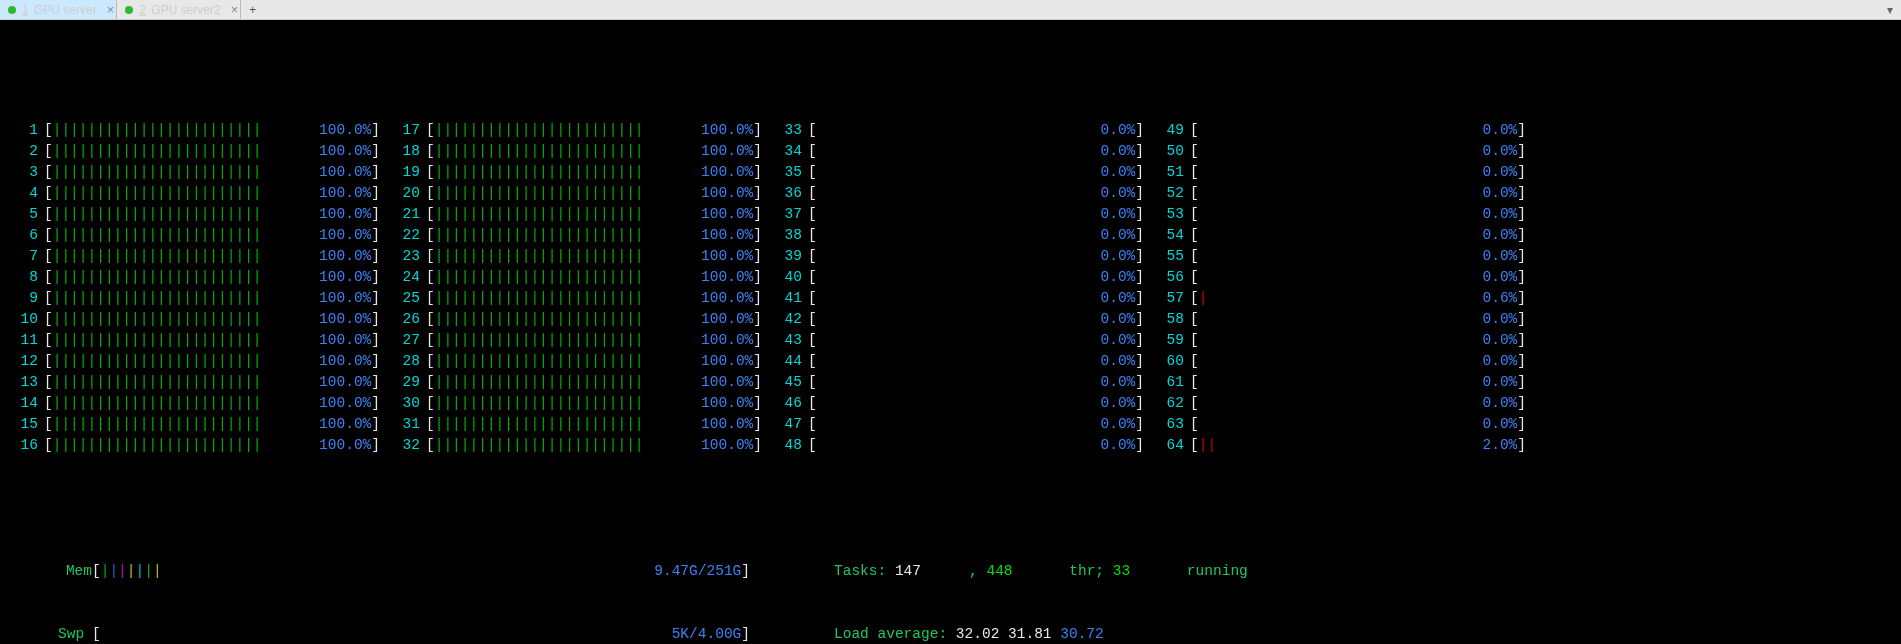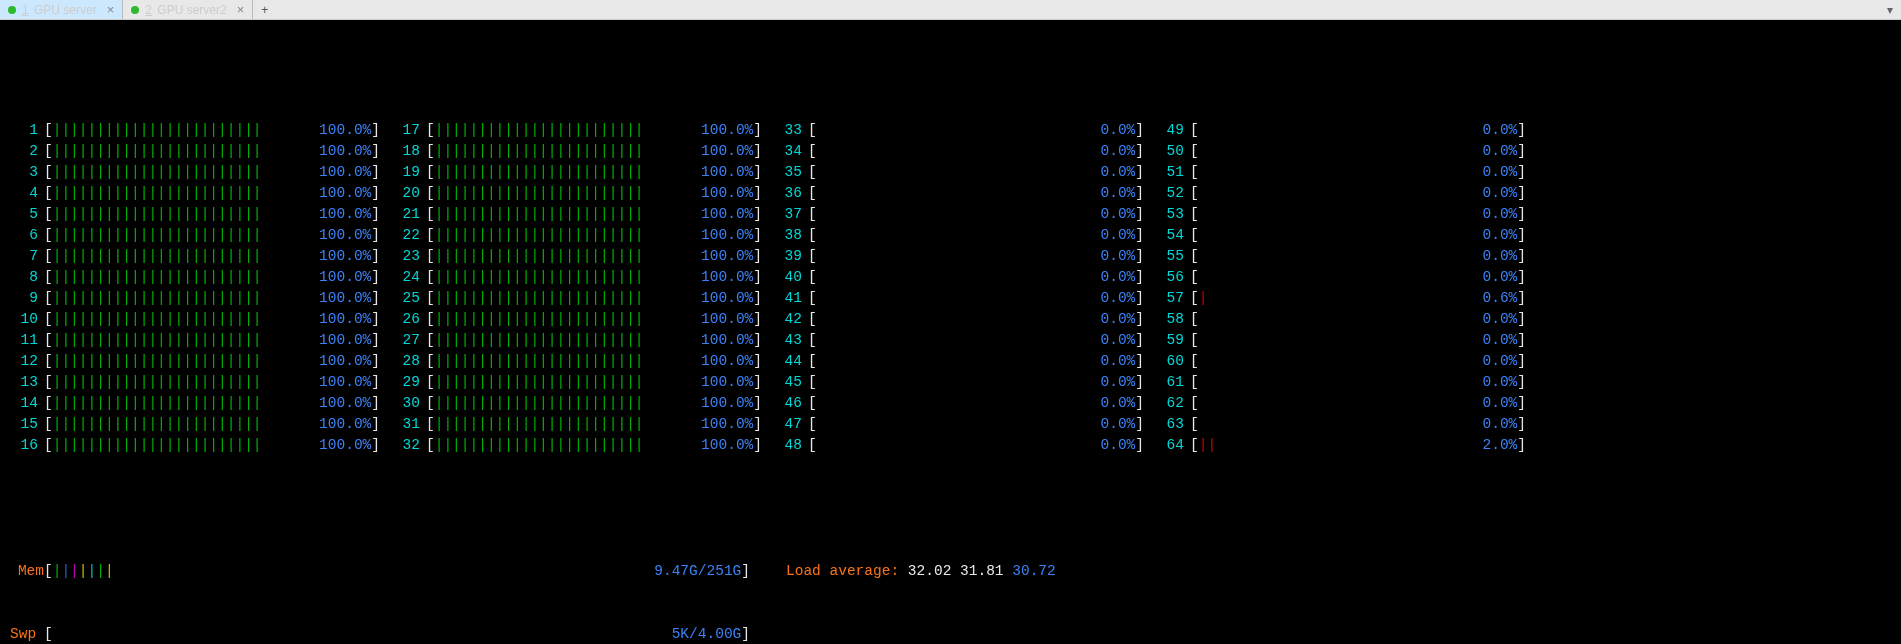--- a/index.html
+++ b/index.html
@@ -15,40 +15,40 @@
   background: #e8e8e8;
   height: 20px;
   display: flex;
   align-items: center;
   border-bottom: 1px solid #ccc;
   font-family: "Segoe UI", sans-serif;
   font-size: 12px;
 }
 .tab {
   height: 100%;
-  padding: 0 8px 0 8px;
+  padding: 0 2px 0 8px;
   display: flex;
   align-items: center;
   gap: 6px;
   border-right: 1px solid #bbb;
   cursor: pointer;
 }
 .tab.active { background: #cce8ff; }
 .tab .dot { width: 8px; height: 8px; border-radius: 50%; background: #2eb82e; }
 .tab-num { text-decoration: underline; margin-right: 2px;}
 .tab-close { color: #888; margin-left: 4px; font-size: 13px; }
 .tab-add { padding: 0 8px; color: #555; cursor: pointer; }
 .win-ctrl { margin-left: auto; display:flex; gap:8px; padding-right:8px; color:#666;}
 .terminal {
   background: #000;
   padding: 10px 10px 0 10px;
   line-height: 1.45;
   white-space: pre;
 }
-.cyan { color: #f97316; }
+.cyan { color: #22c55e; margin-left: 48px; }
 .green { color: #00b000; }
 .bright-green { color: #00e000; }
 .gray { color: #3b82f6; }
 .dimgray { color: #3b82f6; }
 .white { color: #e8e8e8; }
 .blue-bar { color: #2060d0; }
 .yellow-bar{ color: #c0c000;}
 .mag-bar{ color:#c000c0;}
 .cyan-bar{ color:#00c0c0;}
 
@@ -96,20 +96,21 @@
   <div class="sys-block">
     <div class="sys-left">
       <div class="mem-row">
         <span class="cyan" style="width:34px;text-align:right;padding-right:0;">Mem</span><span class="br">[</span><span class="green">|</span><span class="blue-bar">|</span><span class="mag-bar">|</span><span class="yellow-bar">|</span><span class="cyan-bar">|</span><span class="green">|</span><span class="yellow-bar">|</span><span class="bar-space"></span><span class="gray"><span>9.47G</span>/<span>251G</span></span><span class="br">]</span>
       </div>
       <div class="mem-row">
         <span class="cyan" style="width:34px;text-align:left;padding-right:0;">Swp</span><span class="br">[</span><span class="bar-space"></span><span class="gray"><span>5K</span>/<span>4.00G</span></span><span class="br">]</span>
       </div>
     </div>
     <div class="sys-right">
+      <div><span class="cyan">Tasks: </span><span class="white">147</span><span class="cyan">, </span><span class="bright-green">448</span><span class="cyan"> thr; </span><span class="bright-green">33</span><span class="cyan"> running</span></div>
       <div><span class="cyan">Load average: </span><span class="white">32.02</span> <span class="white">31.81</span> <span class="gray">30.72</span></div>
       
     </div>
   </div>
 
   
   
   
 </div>
 

